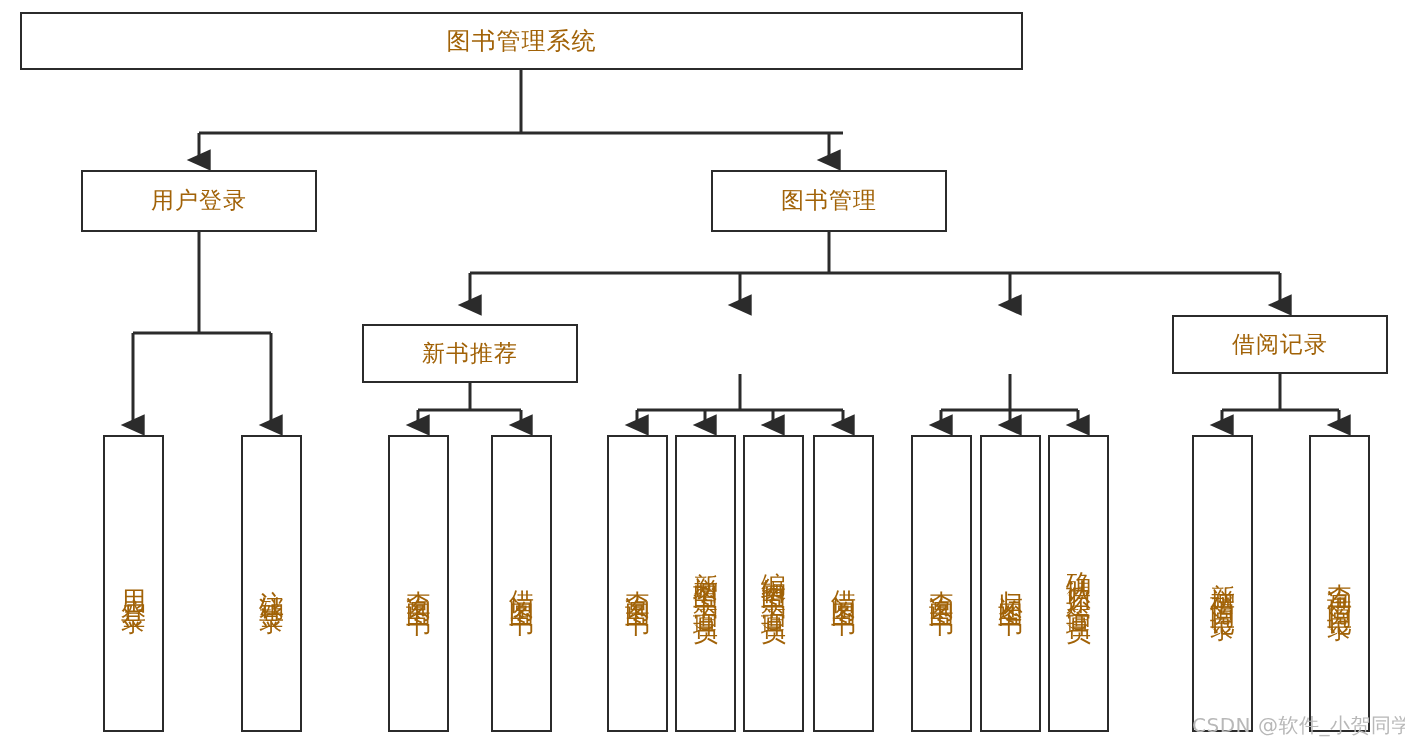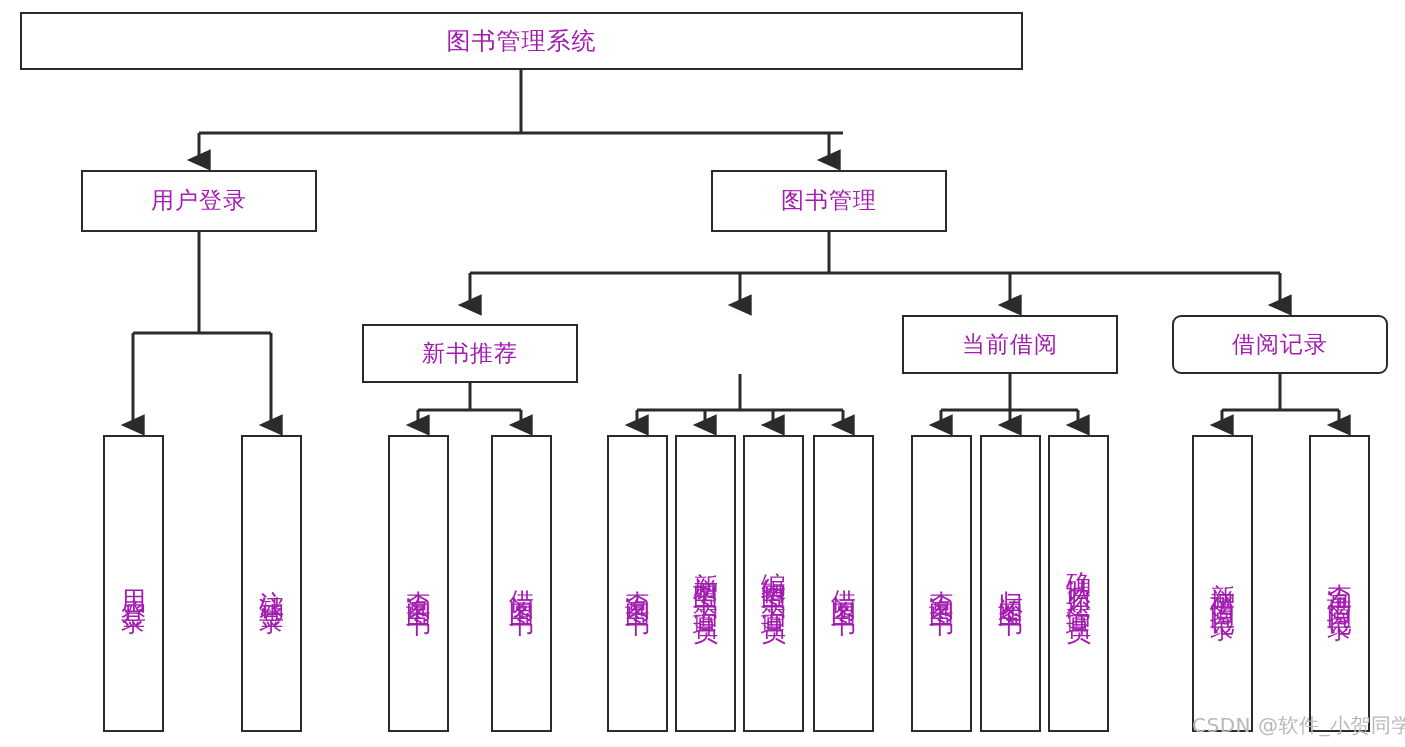--- a/index.html
+++ b/index.html
@@ -18,21 +18,21 @@
     overflow: hidden;
   }
   .node {
     position: absolute;
     box-sizing: border-box;
     border: 2px solid #2b2b2b;
     background: #ffffff;
     display: flex;
     align-items: center;
     justify-content: center;
-    color: #a21caf;
+    color: #a16207;
   }
   .node.h {
     font-size: 23px;
     letter-spacing: 1px;
     line-height: 1.1;
   }
   .node.root {
     font-size: 24px;
   }
   .node.v {
@@ -131,24 +131,21 @@
   <div class="node h" style="left:81px; top:170px; width:236px; height:62px;">
     <span>用户登录</span>
   </div>
   <div class="node h" style="left:711px; top:170px; width:236px; height:62px;">
     <span>图书管理</span>
   </div>
 
   <div class="node h" style="left:362px; top:324px; width:216px; height:59px;">
     <span>新书推荐</span>
   </div>
-  <div class="node h" style="left:902px; top:315px; width:216px; height:59px;">
-    <span>当前借阅</span>
-  </div>
-  <div class="node h" style="left:1172px; top:315px; width:216px; height:59px;border-radius:9px;">
+  <div class="node h" style="left:1172px; top:315px; width:216px; height:59px;">
     <span>借阅记录</span>
   </div>
 
   <div class="node v" style="left:103px; top:435px; width:61px; height:297px;">
     <span class="vtext">用户登录</span>
   </div>
   <div class="node v" style="left:241px; top:435px; width:61px; height:297px;">
     <span class="vtext">注销登录</span>
   </div>
 

